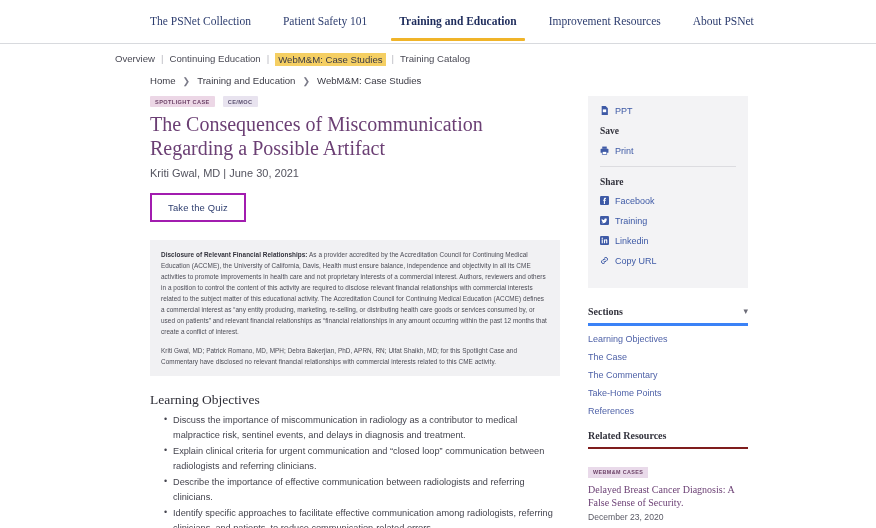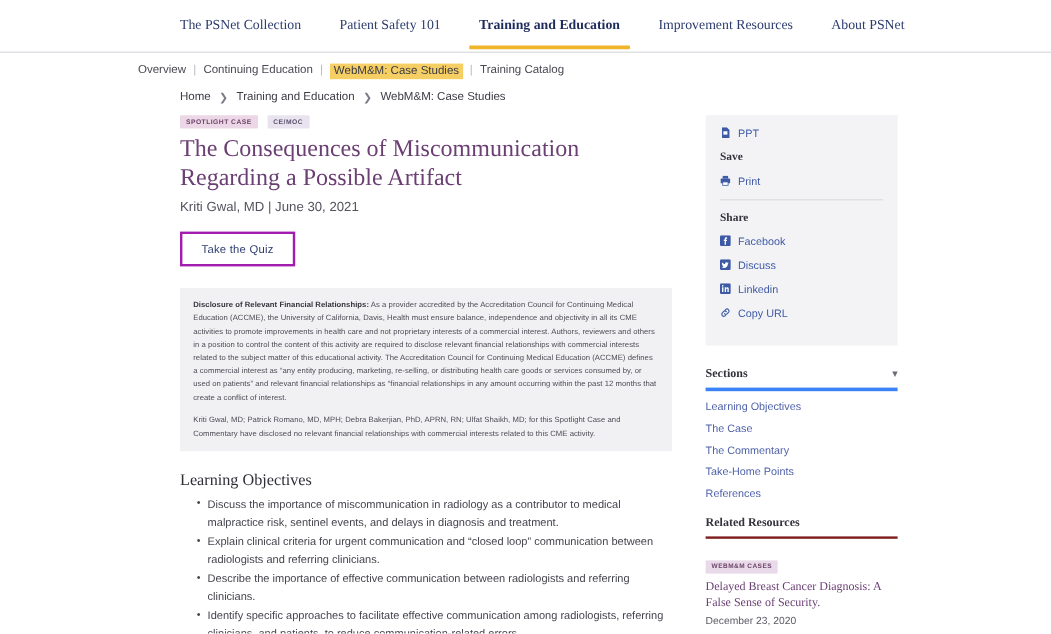--- a/index.html
+++ b/index.html
@@ -359,21 +359,21 @@
           </span>
           <span>Facebook</span>
         </div>
         <div class="tool-row">
           <span class="ico">
             <svg viewBox="0 0 16 16">
                 <rect width="16" height="16" rx="2" fill="#3e5aa6"></rect>
                 <path d="M13 5.3c-.4.2-.8.3-1.2.4.4-.3.8-.7.9-1.2-.4.3-.9.4-1.4.6-.4-.4-1-.7-1.6-.7-1.2 0-2.2 1-2.2 2.2 0 .2 0 .3.1.5-1.8-.1-3.4-1-4.5-2.3-.2.3-.3.7-.3 1.1 0 .8.4 1.4 1 1.8-.4 0-.7-.1-1-.3 0 1.1.8 2 1.8 2.2-.2.1-.4.1-.6.1h-.4c.3.9 1.1 1.5 2.1 1.5-.8.6-1.7.9-2.8.9H2c1 .6 2.2 1 3.4 1 4.1 0 6.4-3.4 6.4-6.4v-.3c.5-.3.8-.7 1.2-1.1z" fill="#fff"></path>
               </svg>
           </span>
-          <span>Discuss</span>
+          <span>Training</span>
         </div>
         <div class="tool-row">
           <span class="ico">
             <svg viewBox="0 0 16 16">
                 <rect width="16" height="16" rx="2" fill="#3e5aa6"></rect>
                 <rect x="3" y="6" width="2" height="7" fill="#fff"></rect>
                 <circle cx="4" cy="4" r="1.2" fill="#fff"></circle>
                 <path d="M7 6h2v1c.3-.6 1-1.1 1.9-1.1 1.4 0 2.1.9 2.1 2.5V13h-2V9c0-.8-.3-1.3-1-1.3S9 8.3 9 9v4H7z" fill="#fff"></path>
               </svg>
           </span>

